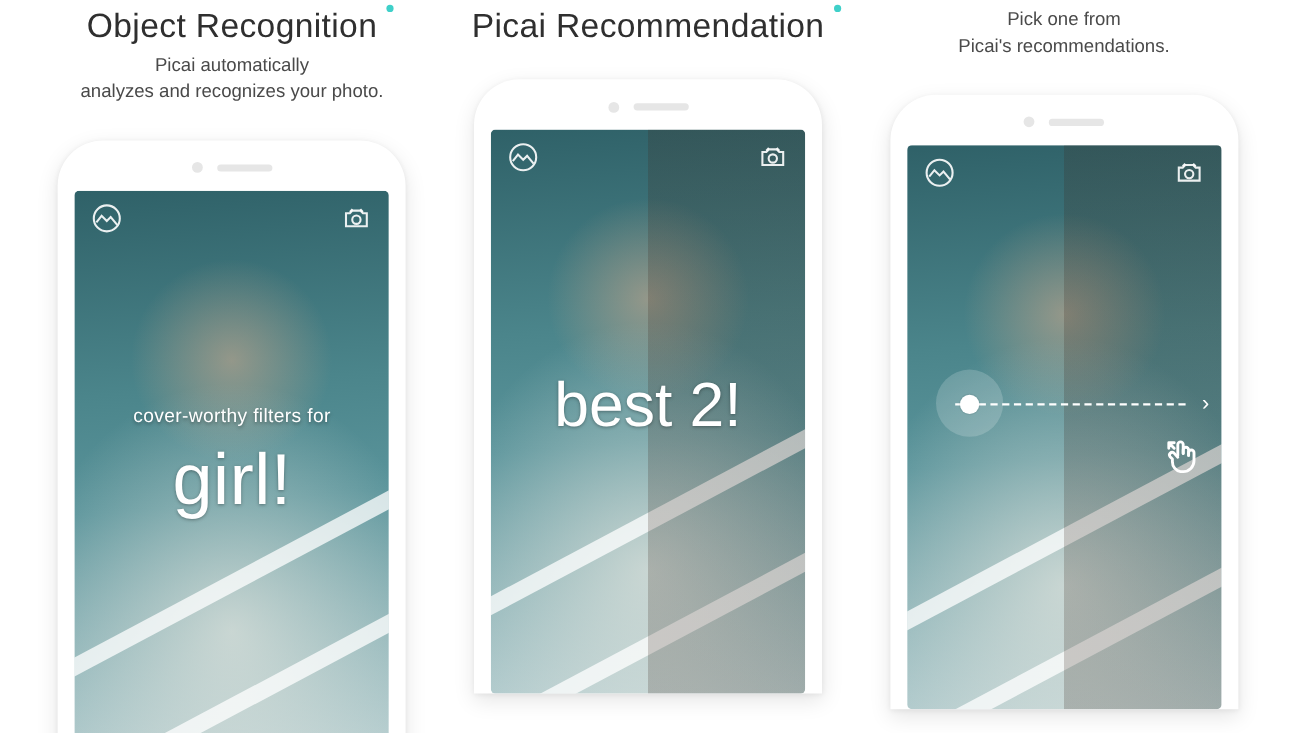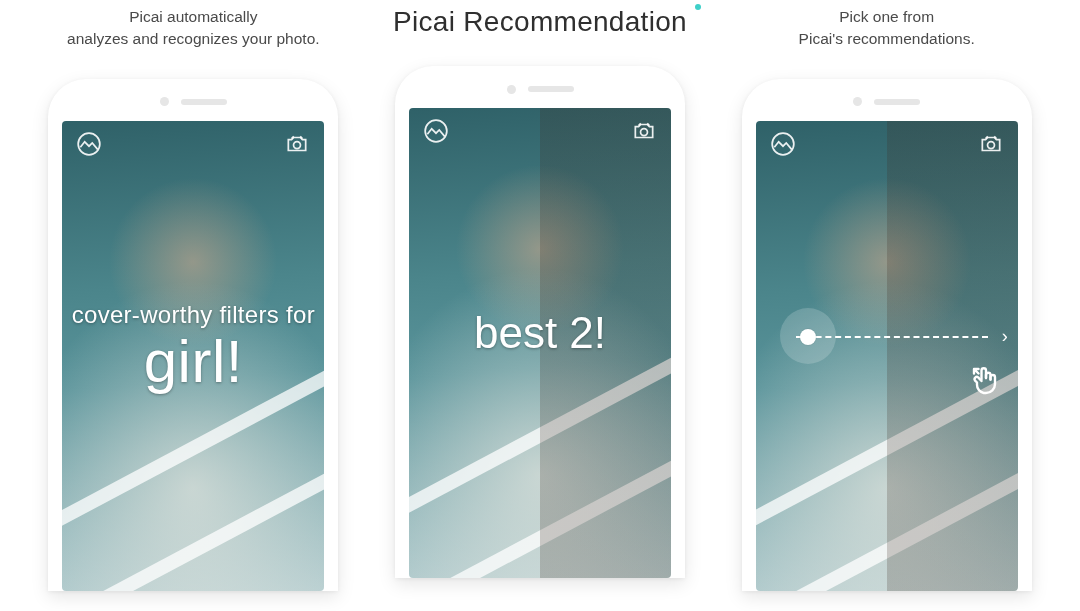--- a/index.html
+++ b/index.html
@@ -111,23 +111,23 @@
     color: rgba(255,255,255,.9);
   }
   .icon { width: 26px; height: 26px; display:inline-flex; }
   .overlay-text {
     position: absolute; left: 0; right: 0;
     text-align: center;
     color: #fff;
     text-shadow: 0 1px 3px rgba(0,0,0,.35);
     font-weight: 300;
   }
-  .o-small { top: 180px; font-size: 24px; letter-spacing: .3px; }
+  .o-small { top: 180px; font-size: 16px; letter-spacing: .3px; }
   .o-big   { top: 206px; font-size: 60px; letter-spacing: .5px; }
-  .o-mid   { top: 200px; font-size: 44px; }
+  .o-mid   { top: 200px; font-size: 52px; }
   
   .slider {
     position: absolute; top: 215px; left: 40px; right: 12px;
     height: 2px;
   }
   .slider .track {
     position: absolute; left: 0; right: 18px; top: 0; height: 0;
     border-top: 2px dashed #fff;
   }
   .slider .knob-halo {
@@ -149,20 +149,24 @@
     position: absolute; right: 14px; top: 242px;
     width: 36px; height: 36px; color:#fff;
   }
 </style>
 </head>
 <body>
 
 <div class="row">
 
   <div class="feature">
+    <div class="heading">
+      <span>Object Recognition</span>
+      <span class="dot"></span>
+    </div>
     <div class="sub">Picai automatically
 analyzes and recognizes your photo.</div>
 
     <div class="phone">
       <div class="hw">
         <span class="dotcam"></span>
         <span class="speaker"></span>
       </div>
       <div class="screen">
         <div class="bg">

